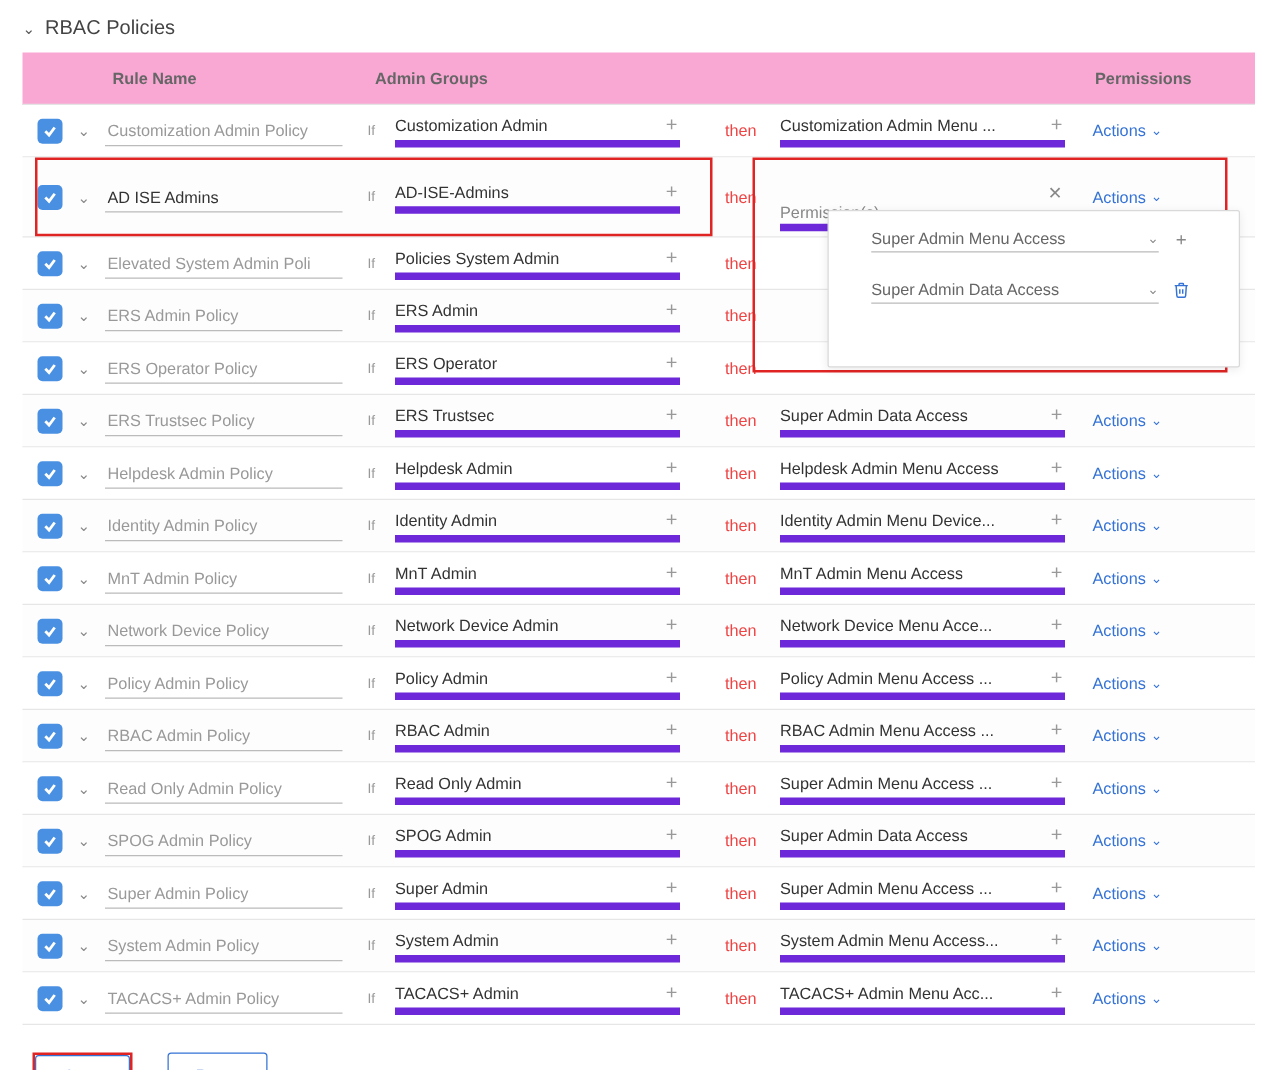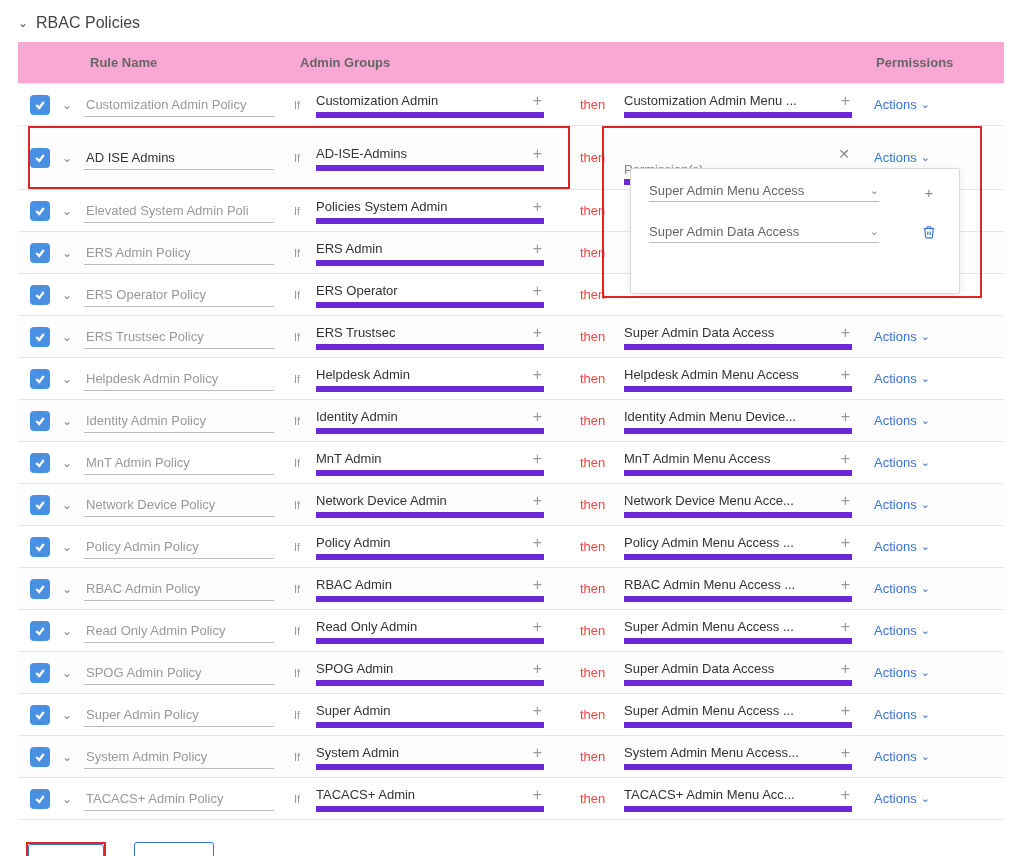--- a/index.html
+++ b/index.html
@@ -79,25 +79,25 @@
       position: absolute; left: 10px; right: 434px; top: 0; bottom: 0;
       border: 2px solid #e02424; pointer-events: none;
     }
     .red-popover-frame {
       position: absolute; left: 584px; right: 22px; top: 0; height: 172px;
       border: 2px solid #e02424; pointer-events: none;
       z-index: 5;
     }
     .perm-popover {
       position: absolute;
-      left: 612px; top: 42px; width: 330px; height: 126px;
+      left: 644px; top: 42px; width: 330px; height: 126px;
       background: #fff; border: 1px solid #d9d9d9; border-radius: 2px;
       box-shadow: 0 2px 8px rgba(0,0,0,0.08);
       z-index: 6;
-      padding: 14px 18px;
+      padding: 14px 34px;
       display: flex; flex-direction: column; gap: 22px;
     }
     .pop-item { display: flex; align-items: center; justify-content: space-between; }
     .pop-field { display: flex; align-items: center; width: 230px; border-bottom: 1px solid #bbb; padding-bottom: 3px; justify-content: space-between;}
     .pop-field .val { color: #666; font-size: 13px; }
     .chev-down-s { font-size: 11px; color: #888; }
     .pop-action { color: #888; font-size: 15px; cursor: pointer; width: 24px; text-align: center; }
     .trash { color: #3573d6; }
     .footer { display: flex; gap: 28px; padding: 22px 0 0 8px; }
     .btn {

